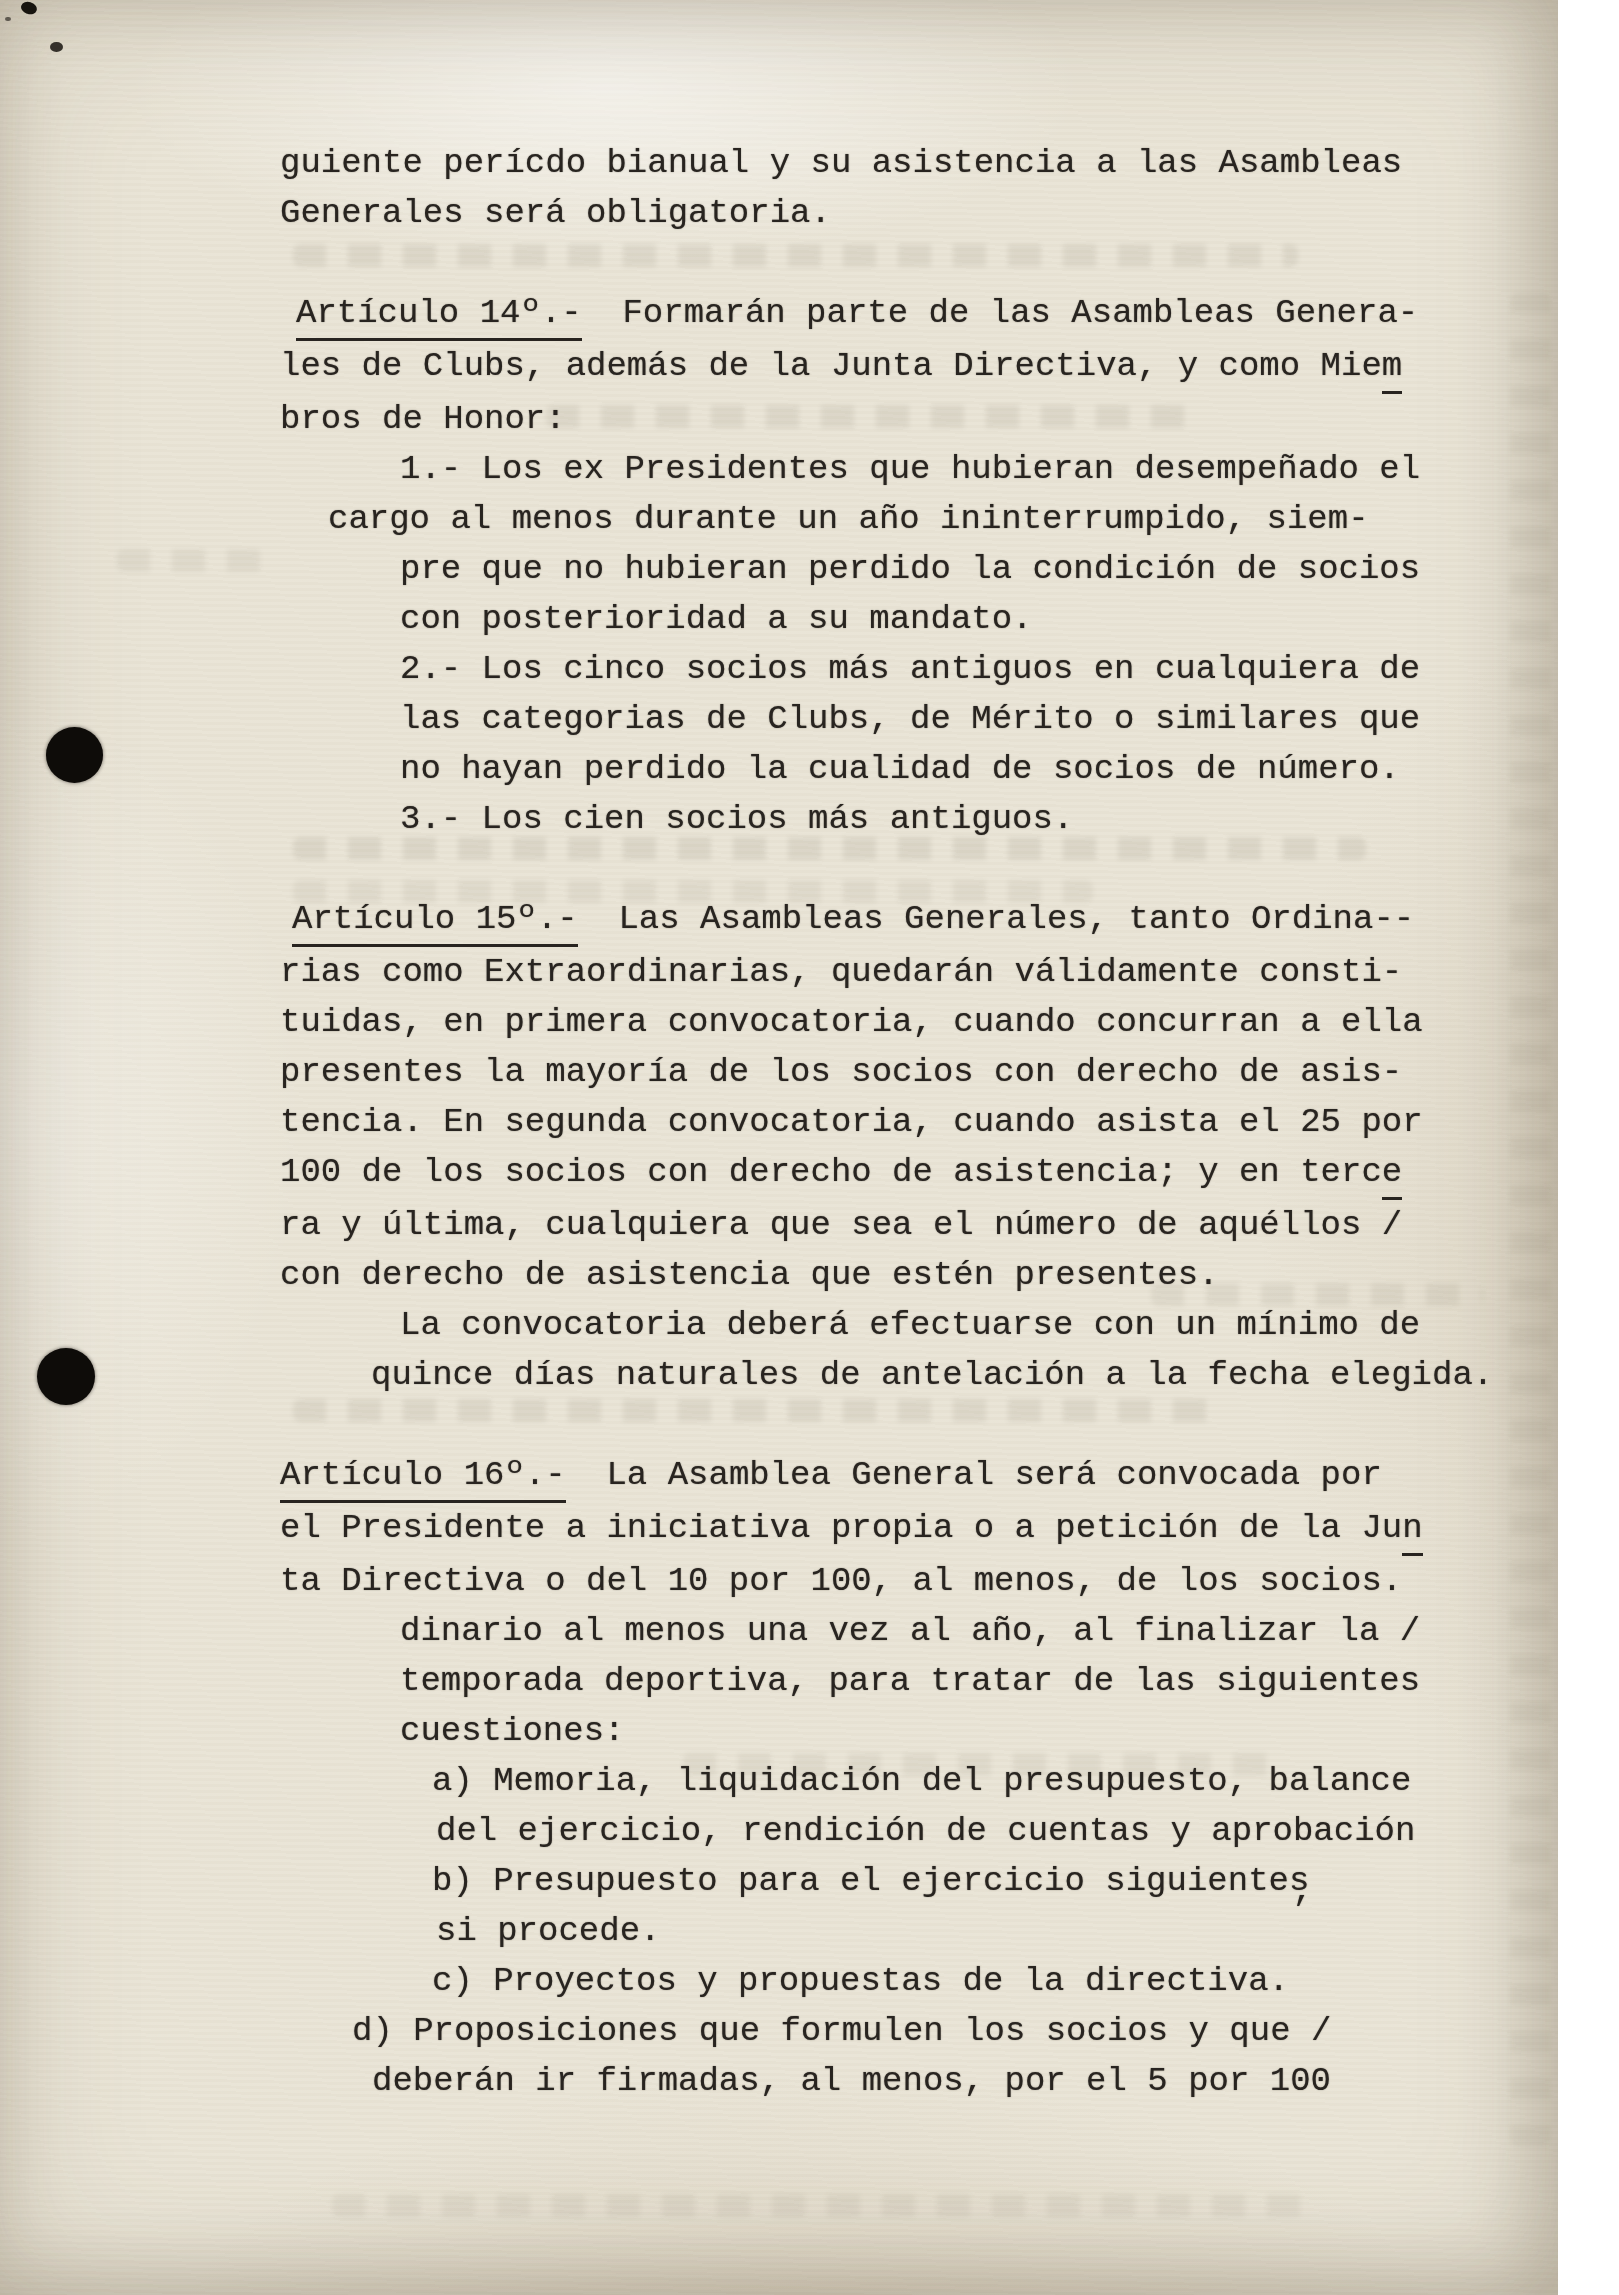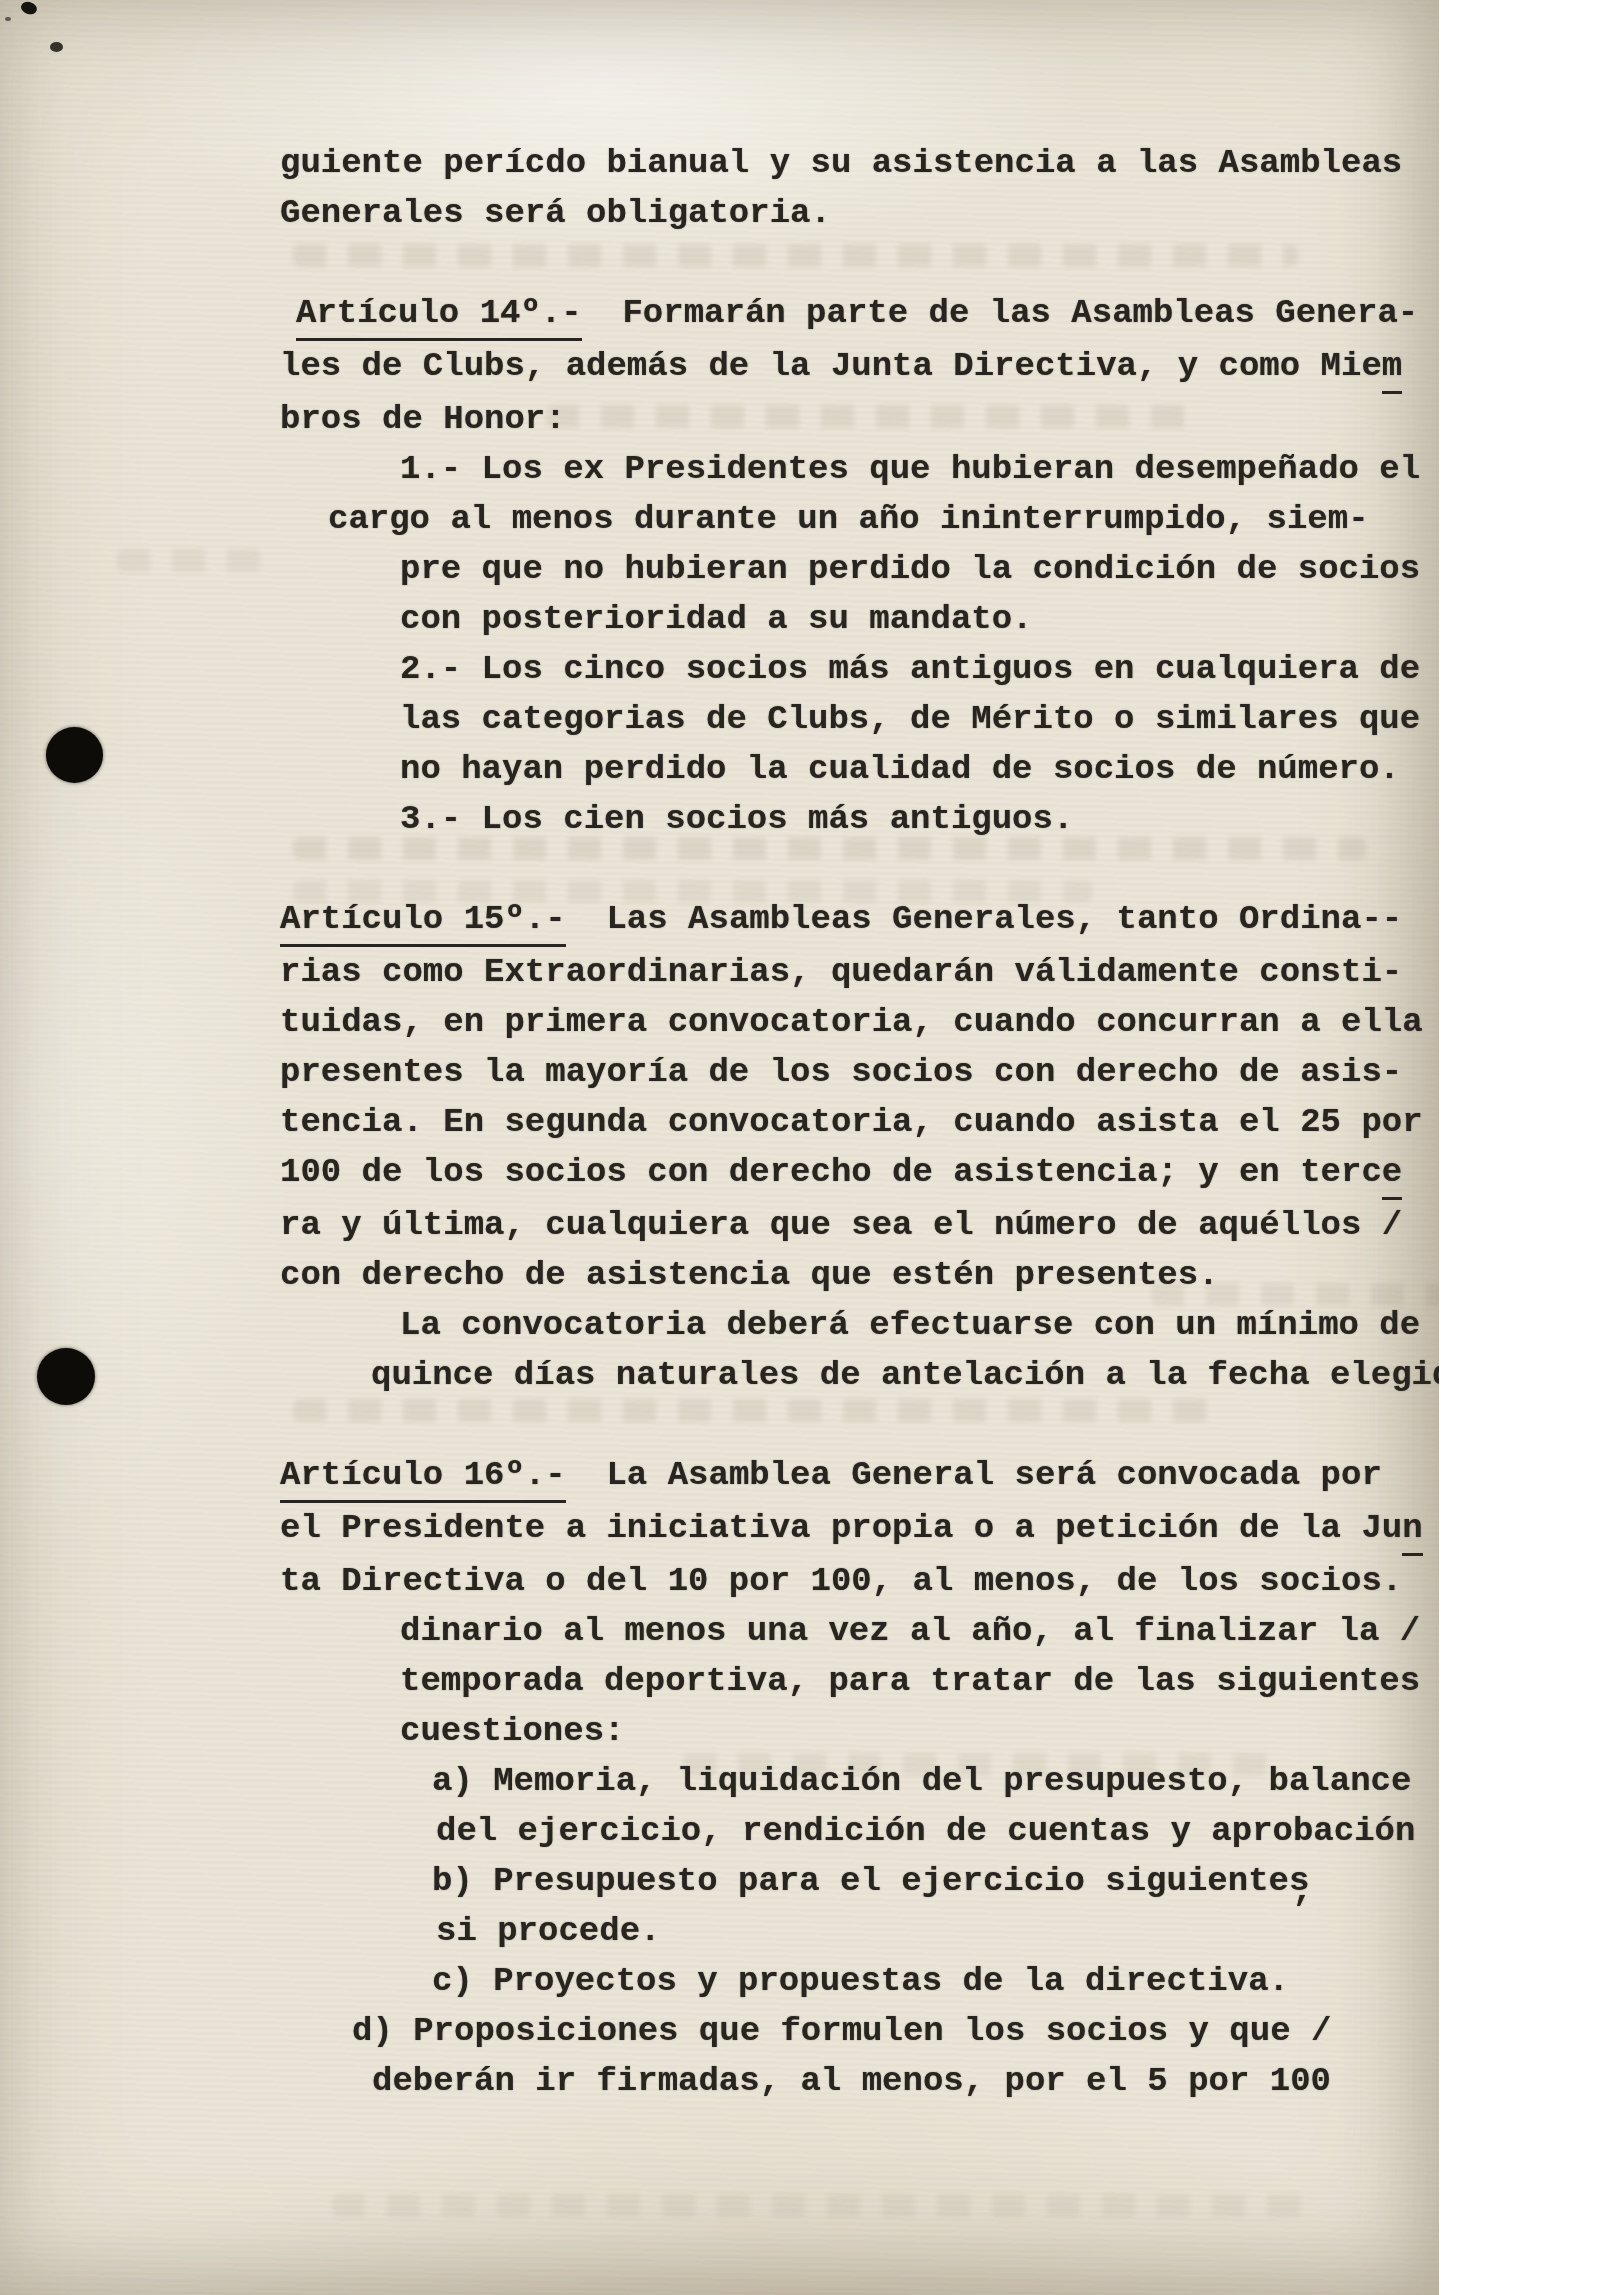--- a/index.html
+++ b/index.html
@@ -1,35 +1,35 @@
 <!DOCTYPE html>
 <html style="--paper: #e9e4d6; --ink: #282420;"><head>
 <meta charset="utf-8">
 <style>
   html, body { margin: 0; padding: 0; }
   body { width: 1620px; height: 2296px; overflow: hidden; }
 
   .page {
     position: relative;
-    width: 1439px;
+    width: 1558px;
     height: 2296px;
     overflow: hidden;
     background-color: var(--paper, #e9e4d6);
     background-image:
       radial-gradient(ellipse 683px 254px at 605px 88px, rgba(255,255,255,0.55), transparent 70%),
       radial-gradient(ellipse 410px 605px at 19.5px 1122px, rgba(255,255,255,0.30), transparent 70%),
       radial-gradient(ellipse 546px 878px at 1638px 1219px, rgba(140,115,80,0.12), transparent 70%),
       radial-gradient(ellipse 926px 410px at 809px 2360px, rgba(150,125,90,0.14), transparent 70%),
       repeating-linear-gradient(1.2deg, rgba(120,100,70,0.022) 0 2.9px, rgba(255,255,255,0.022) 2.9px 5.9px);
     box-shadow:
       inset 0 0 146px rgba(95,80,55,0.20),
       inset -33px 0 68px rgba(95,80,55,0.14),
       inset 0 -23.4px 68px rgba(95,80,55,0.12);
     font-family: "Liberation Mono", "DejaVu Sans Mono", monospace;
-    font-weight: bold;
+    font-weight: normal;
     color: var(--ink, #282420);
   }
 
   .text-block {
     position: absolute;
     left: 280px;
     top: 138px;
     right: 0;
   }
 
@@ -121,21 +121,21 @@
       <div class="line" style="margin-left: 0px;"><span>les de Clubs, además de la Junta Directiva, y como Mie</span><span class="trail-u">m</span></div>
       <div class="line" style="margin-left: 0px;"><span>bros de Honor:</span></div>
       <div class="line" style="margin-left: 120px;"><span>1.- Los ex Presidentes que hubieran desempeñado el</span></div>
       <div class="line" style="margin-left: 48px;"><span>cargo al menos durante un año ininterrumpido, siem-</span></div>
       <div class="line" style="margin-left: 120px;"><span>pre que no hubieran perdido la condición de socios</span></div>
       <div class="line" style="margin-left: 120px;"><span>con posterioridad a su mandato.</span></div>
       <div class="line" style="margin-left: 120px;"><span>2.- Los cinco socios más antiguos en cualquiera de</span></div>
       <div class="line" style="margin-left: 120px;"><span>las categorias de Clubs, de Mérito o similares que</span></div>
       <div class="line" style="margin-left: 120px;"><span>no hayan perdido la cualidad de socios de número.</span></div>
       <div class="line" style="margin-left: 120px;"><span>3.- Los cien socios más antiguos.</span></div>
-      <div class="line gap" style="margin-left: 0px;"><span class="article-title">Artículo 15º.-</span><span>  Las Asambleas Generales, tanto Ordina--</span></div>
+      <div class="line gap" style="margin-left: 12px;"><span class="article-title">Artículo 15º.-</span><span>  Las Asambleas Generales, tanto Ordina--</span></div>
       <div class="line" style="margin-left: 0px;"><span>rias como Extraordinarias, quedarán válidamente consti-</span></div>
       <div class="line" style="margin-left: 0px;"><span>tuidas, en primera convocatoria, cuando concurran a ella</span></div>
       <div class="line" style="margin-left: 0px;"><span>presentes la mayoría de los socios con derecho de asis-</span></div>
       <div class="line" style="margin-left: 0px;"><span>tencia. En segunda convocatoria, cuando asista el 25 por</span></div>
       <div class="line" style="margin-left: 0px;"><span>100 de los socios con derecho de asistencia; y en terc</span><span class="trail-u">e</span></div>
       <div class="line" style="margin-left: 0px;"><span>ra y última, cualquiera que sea el número de aquéllos /</span></div>
       <div class="line" style="margin-left: 0px;"><span>con derecho de asistencia que estén presentes.</span></div>
       <div class="line" style="margin-left: 120px;"><span>La convocatoria deberá efectuarse con un mínimo de</span></div>
       <div class="line" style="margin-left: 91px;"><span>quince días naturales de antelación a la fecha elegida.</span></div>
       <div class="line gap" style="margin-left: 0px;"><span class="article-title">Artículo 16º.-</span><span>  La Asamblea General será convocada por</span></div>

